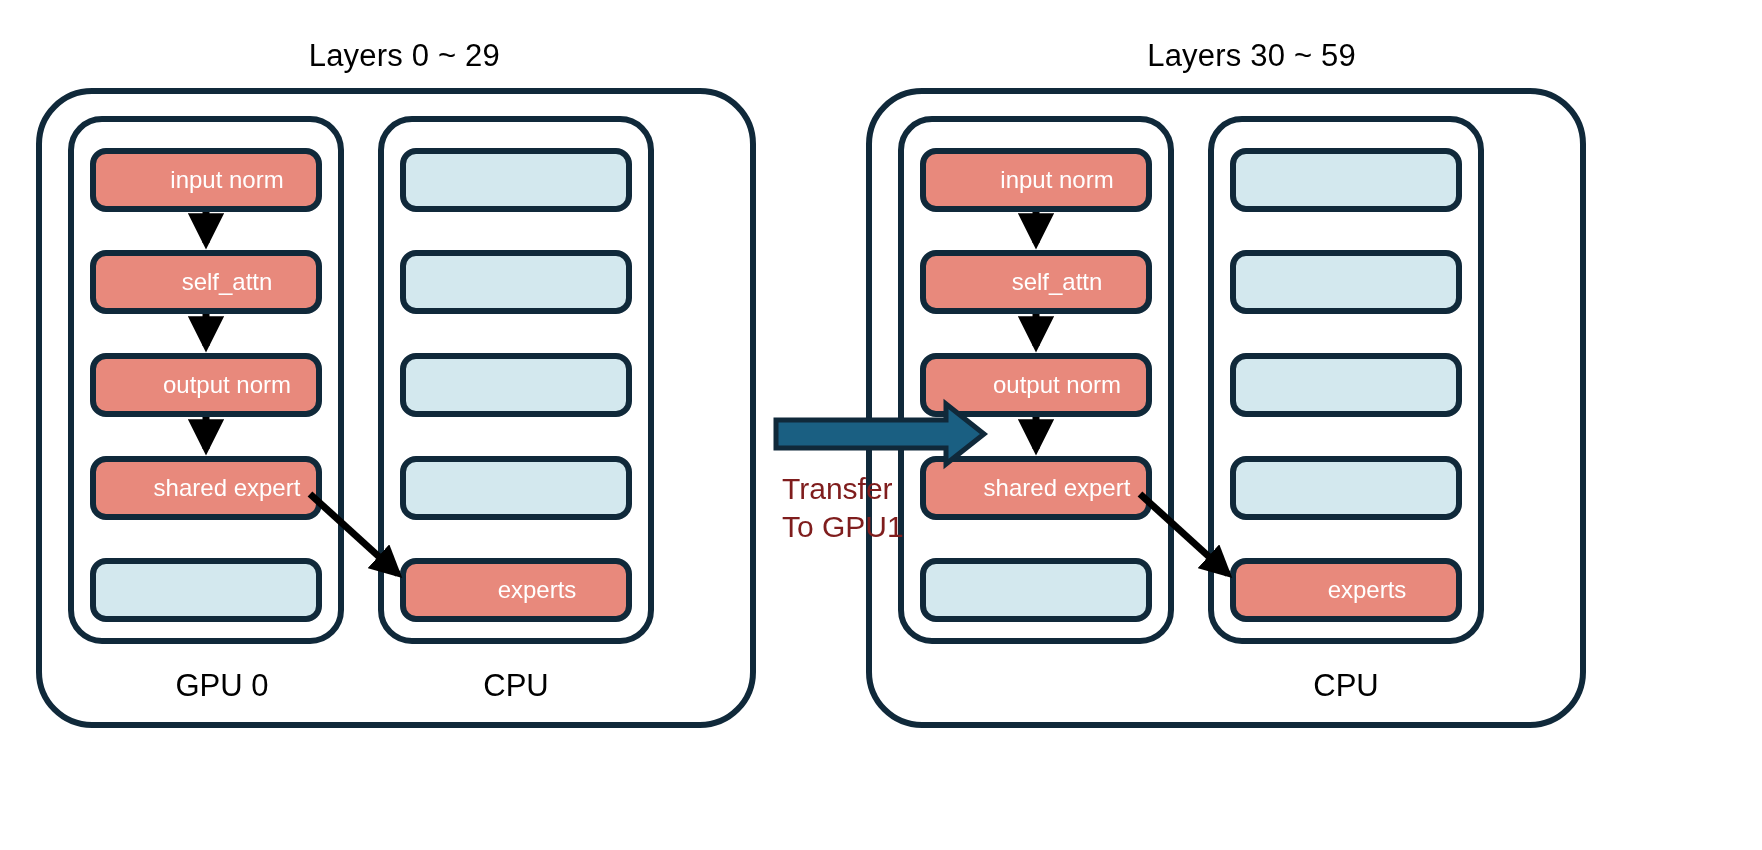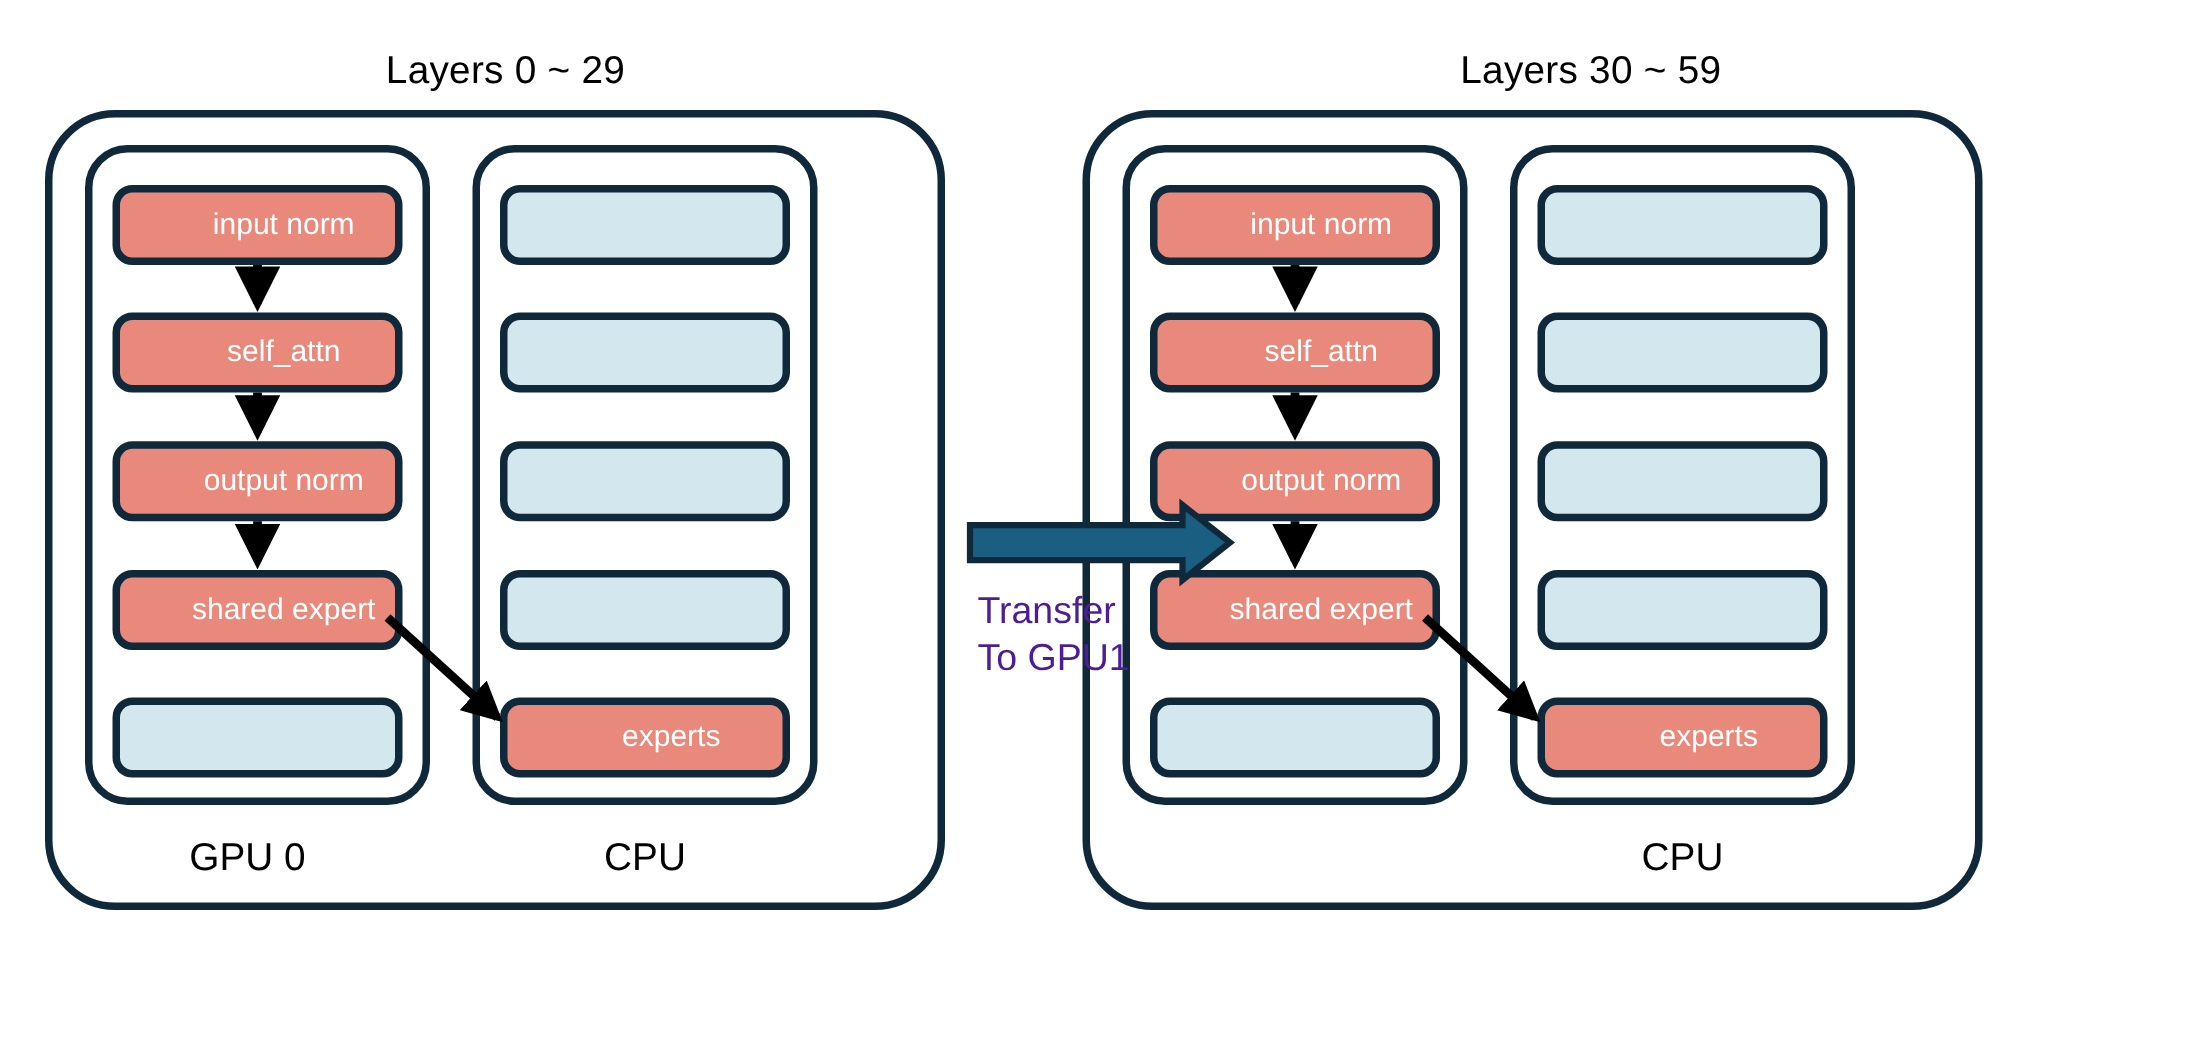--- a/index.html
+++ b/index.html
@@ -24,21 +24,21 @@
     display:flex;align-items:center;justify-content:center;
     color:#ffffff;font-size:24px;white-space:nowrap;padding-left:42px;
   }
   .cell.salmon{background:#e8897c;}
   .cell.blue{background:#d3e8ee;}
   .unit-label{
     position:absolute;font-size:31px;color:#000;white-space:nowrap;text-align:center;
   }
   .svg-layer{position:absolute;left:0;top:0;width:1762px;height:850px;pointer-events:none;}
   .xfer-label{
-    position:absolute;font-size:30px;color:#4c1d95;line-height:1.28;white-space:nowrap;
+    position:absolute;font-size:30px;color:#7f1d1d;line-height:1.28;white-space:nowrap;
   }
 </style>
 </head>
 <body>
 
 <div id="stage">
 
   <div class="panel-title" style="left:60px;top:38px;width:440px;">Layers 0 ~ 29</div>
 
   <div class="outer-box" style="left:36px;top:88px;width:720px;height:640px;"></div>
@@ -52,24 +52,24 @@
   <div class="cell blue" style="left:90px;top:558px;width:232px;height:64px;"></div>
 
   <div class="col-box" style="left:378px;top:116px;width:276px;height:528px;"></div>
 
   <div class="cell blue" style="left:400px;top:148px;width:232px;height:64px;"></div>
   <div class="cell blue" style="left:400px;top:250px;width:232px;height:64px;"></div>
   <div class="cell blue" style="left:400px;top:353px;width:232px;height:64px;"></div>
   <div class="cell blue" style="left:400px;top:456px;width:232px;height:64px;"></div>
   <div class="cell salmon" style="left:400px;top:558px;width:232px;height:64px;">experts</div>
 
-  <div class="unit-label" style="left:60px;top:668px;width:276px;text-align:center;">GPU 0</div>
+  <div class="unit-label" style="left:84px;top:668px;width:276px;text-align:center;">GPU 0</div>
   <div class="unit-label" style="left:378px;top:668px;width:276px;">CPU</div>
 
-  <div class="panel-title" style="left:937px;top:38px;width:440px;">Layers 30 ~ 59</div>
+  <div class="panel-title" style="left:916px;top:38px;width:440px;">Layers 30 ~ 59</div>
 
   <div class="outer-box" style="left:866px;top:88px;width:720px;height:640px;"></div>
 
   <div class="col-box" style="left:898px;top:116px;width:276px;height:528px;"></div>
 
   <div class="cell salmon" style="left:920px;top:148px;width:232px;height:64px;">input norm</div>
   <div class="cell salmon" style="left:920px;top:250px;width:232px;height:64px;">self_attn</div>
   <div class="cell salmon" style="left:920px;top:353px;width:232px;height:64px;">output norm</div>
   <div class="cell salmon" style="left:920px;top:456px;width:232px;height:64px;">shared expert</div>
   <div class="cell blue" style="left:920px;top:558px;width:232px;height:64px;"></div>

